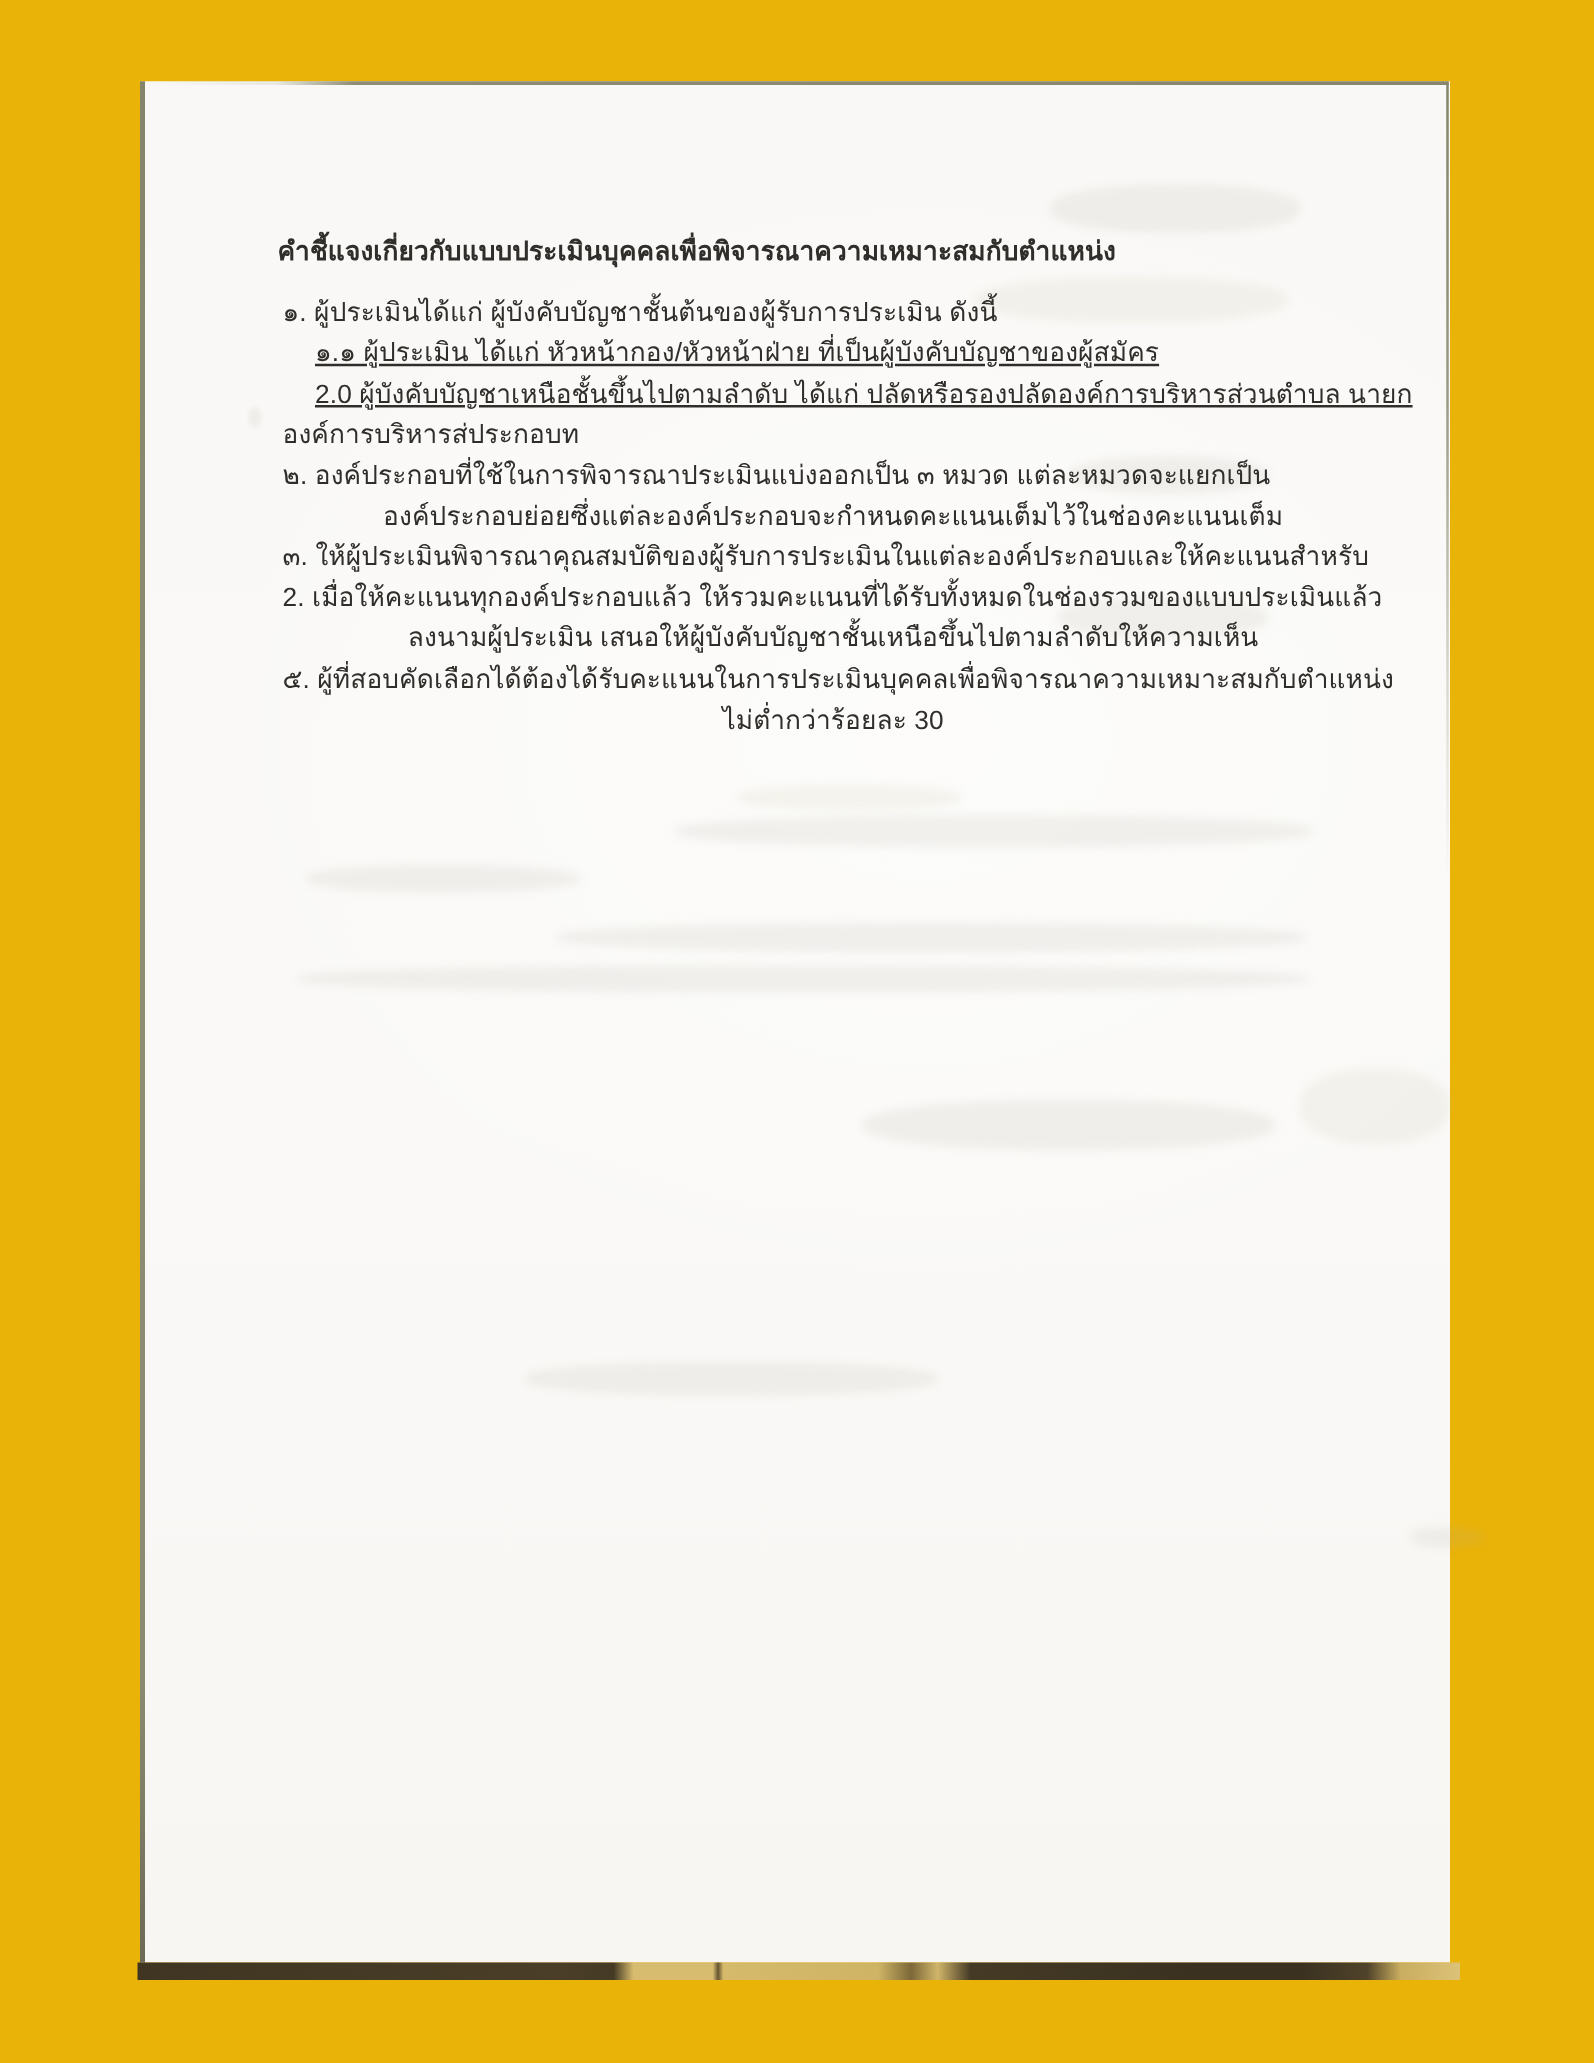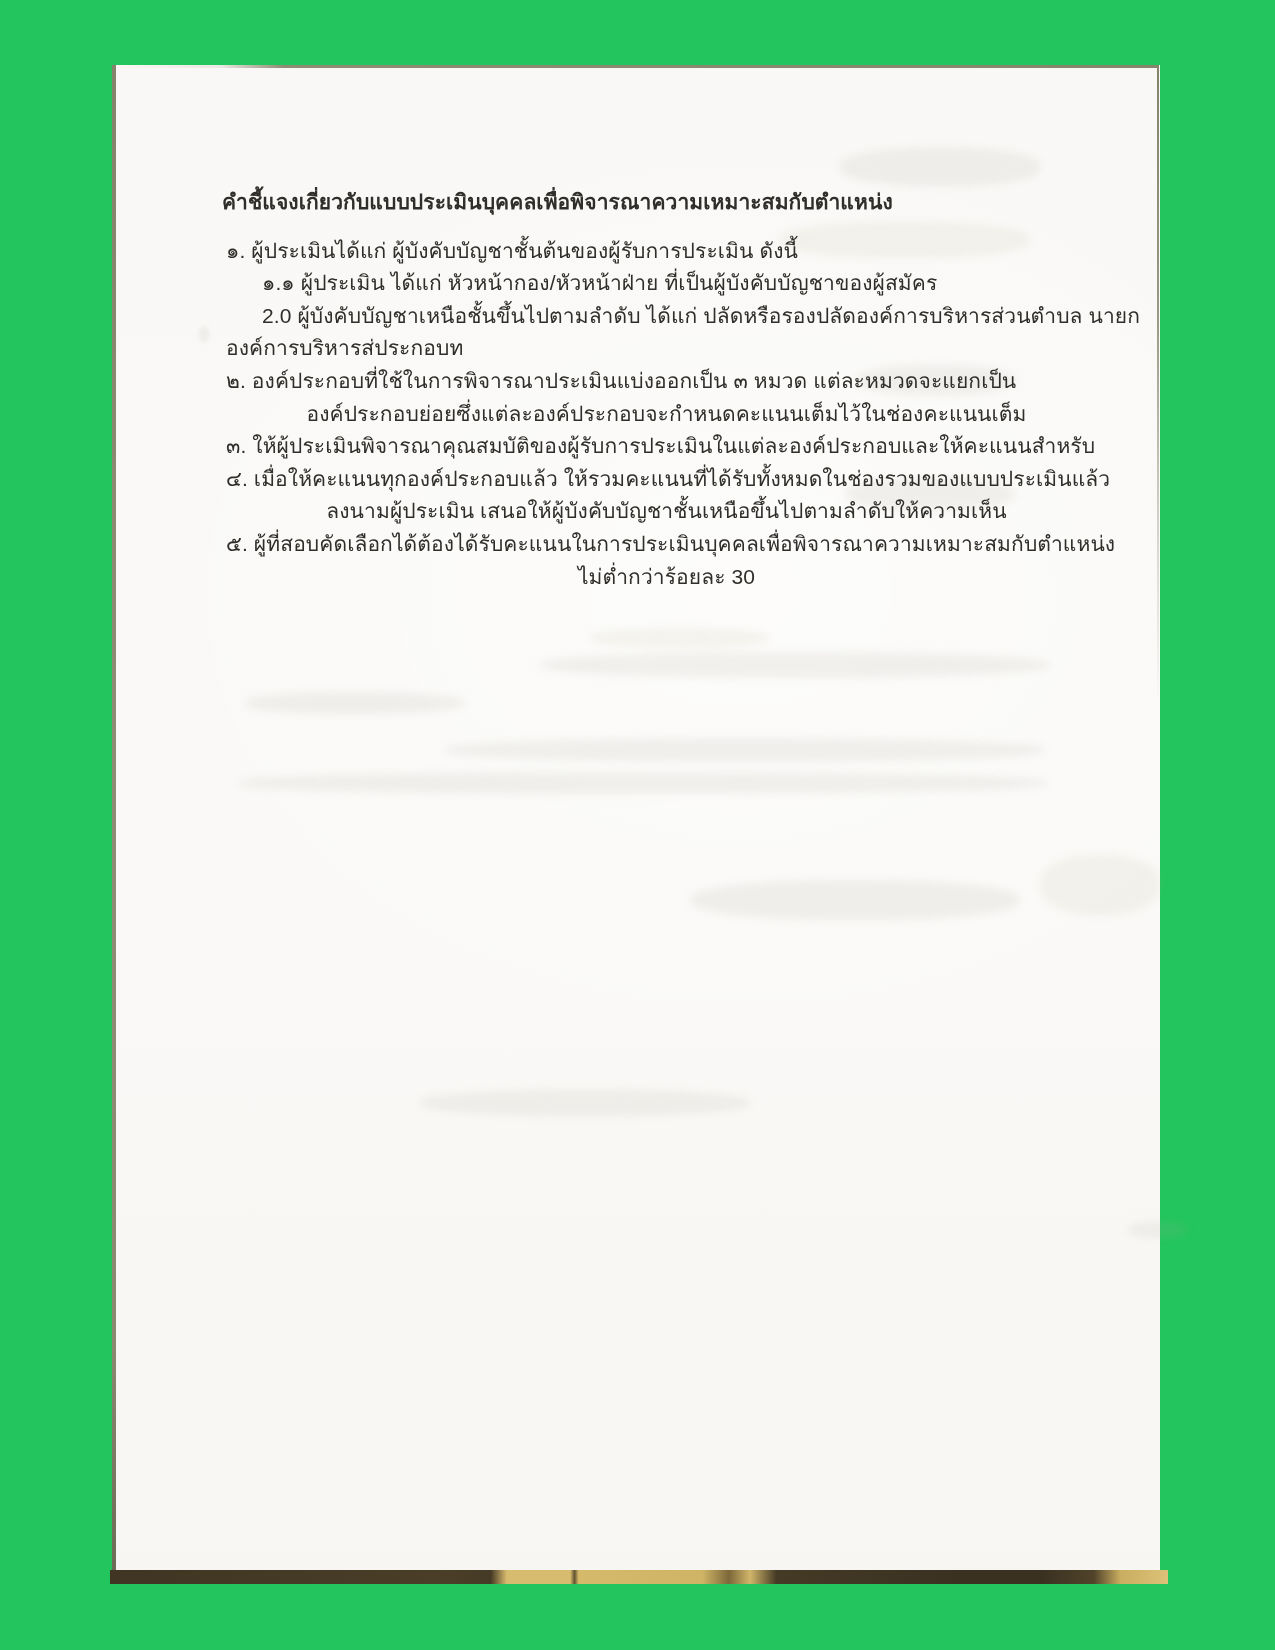--- a/index.html
+++ b/index.html
@@ -11,21 +11,21 @@
     width: 1275px;
     height: 1650px;
     position: relative;
     overflow: hidden;
     font-family: "Liberation Sans", sans-serif;
   }
   .stage {
     position: absolute;
     left: 0; top: 0;
     width: 1275px; height: 1650px;
-    background: #22c55e;
+    background: #eab308;
   }
   
   .paper {
     position: absolute;
     left: 113px; top: 65px;
     width: 1047px; height: 1505px;
     background:
       radial-gradient(ellipse 900px 700px at 60% 35%, rgba(255,255,255,0.55), rgba(255,255,255,0) 70%),
       linear-gradient(180deg, #f9f8f6 0%, #faf9f7 55%, #f7f6f3 100%);
   }
@@ -82,21 +82,21 @@
     letter-spacing: 0.1px;
   }
   .title {
     font-weight: bold;
     margin-bottom: 16px;
     white-space: nowrap;
   }
   .line { white-space: nowrap; }
   .i0 { margin-left: 4px; }
   .i1 { margin-left: 9px; text-align: center; }
-  .i2 { margin-left: 40px; }
+  .i2 { margin-left: 30px; text-decoration: underline; }
   
   .smudge {
     position: absolute;
     background: rgba(176, 170, 156, 0.14);
     border-radius: 45%;
     filter: blur(4px);
   }
   .smudge.warm { background: rgba(196, 184, 150, 0.13); }
 </style>
 </head>
@@ -129,20 +129,20 @@
   <div class="content">
     <div class="title">คำชี้แจงเกี่ยวกับแบบประเมินบุคคลเพื่อพิจารณาความเหมาะสมกับตำแหน่ง</div>
     <div>
         <div class="line i0">๑. ผู้ประเมินได้แก่ ผู้บังคับบัญชาชั้นต้นของผู้รับการประเมิน ดังนี้</div>
         <div class="line i2">๑.๑ ผู้ประเมิน ได้แก่ หัวหน้ากอง/หัวหน้าฝ่าย ที่เป็นผู้บังคับบัญชาของผู้สมัคร</div>
         <div class="line i2">2.0 ผู้บังคับบัญชาเหนือชั้นขึ้นไปตามลำดับ ได้แก่ ปลัดหรือรองปลัดองค์การบริหารส่วนตำบล นายก</div>
         <div class="line i0">องค์การบริหารส่ประกอบท</div>
         <div class="line i0">๒. องค์ประกอบที่ใช้ในการพิจารณาประเมินแบ่งออกเป็น ๓ หมวด แต่ละหมวดจะแยกเป็น</div>
         <div class="line i1">องค์ประกอบย่อยซึ่งแต่ละองค์ประกอบจะกำหนดคะแนนเต็มไว้ในช่องคะแนนเต็ม</div>
         <div class="line i0">๓. ให้ผู้ประเมินพิจารณาคุณสมบัติของผู้รับการประเมินในแต่ละองค์ประกอบและให้คะแนนสำหรับ</div>
-        <div class="line i0">๔. เมื่อให้คะแนนทุกองค์ประกอบแล้ว ให้รวมคะแนนที่ได้รับทั้งหมดในช่องรวมของแบบประเมินแล้ว</div>
+        <div class="line i0">2. เมื่อให้คะแนนทุกองค์ประกอบแล้ว ให้รวมคะแนนที่ได้รับทั้งหมดในช่องรวมของแบบประเมินแล้ว</div>
         <div class="line i1">ลงนามผู้ประเมิน เสนอให้ผู้บังคับบัญชาชั้นเหนือขึ้นไปตามลำดับให้ความเห็น</div>
         <div class="line i0">๕. ผู้ที่สอบคัดเลือกได้ต้องได้รับคะแนนในการประเมินบุคคลเพื่อพิจารณาความเหมาะสมกับตำแหน่ง</div>
         <div class="line i1">ไม่ต่ำกว่าร้อยละ 30</div>
       </div>
   </div>
 
 </div>
 
 </body></html>

